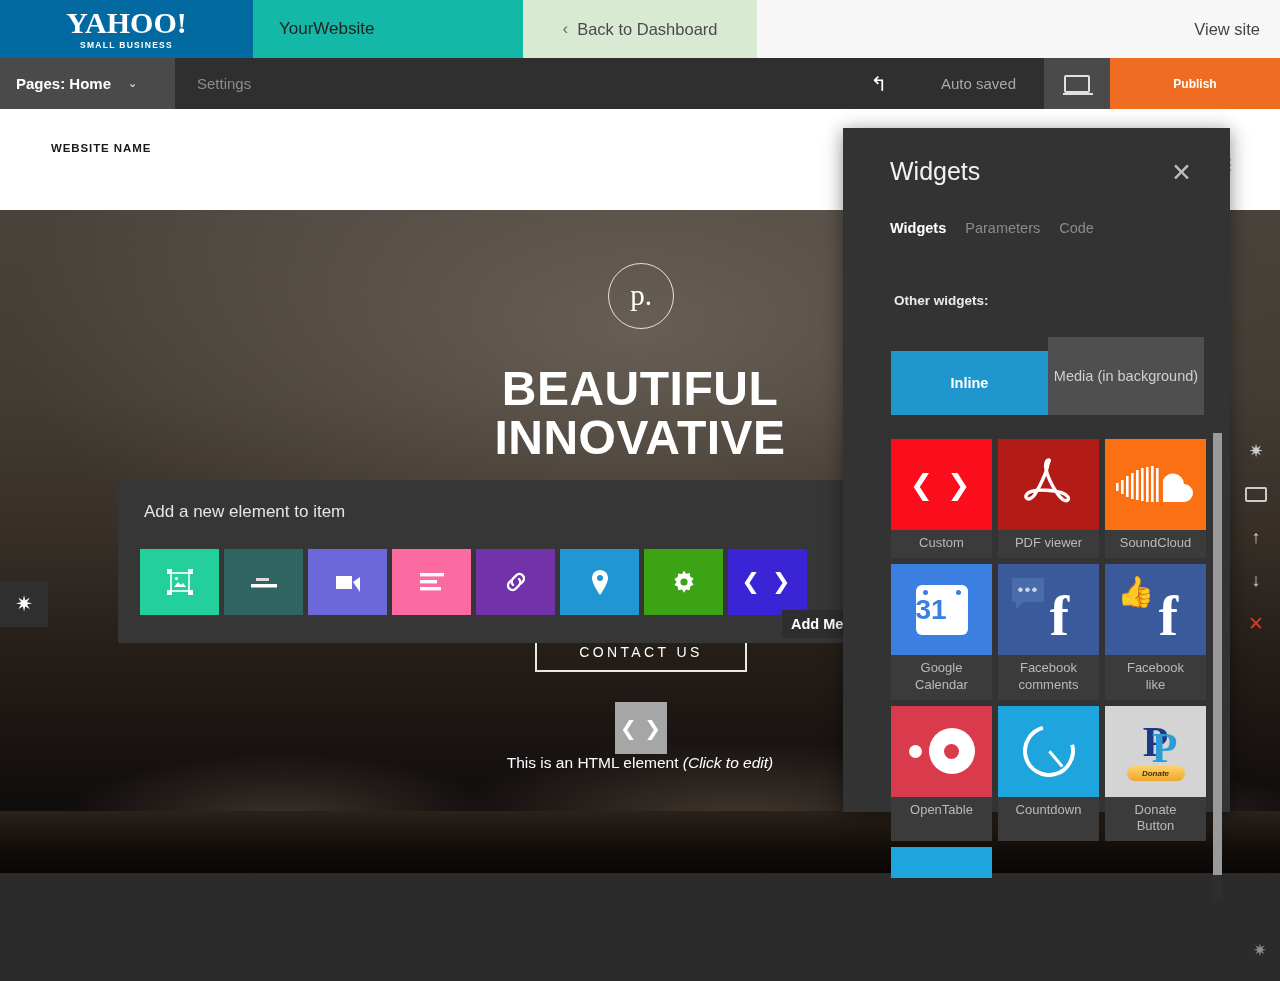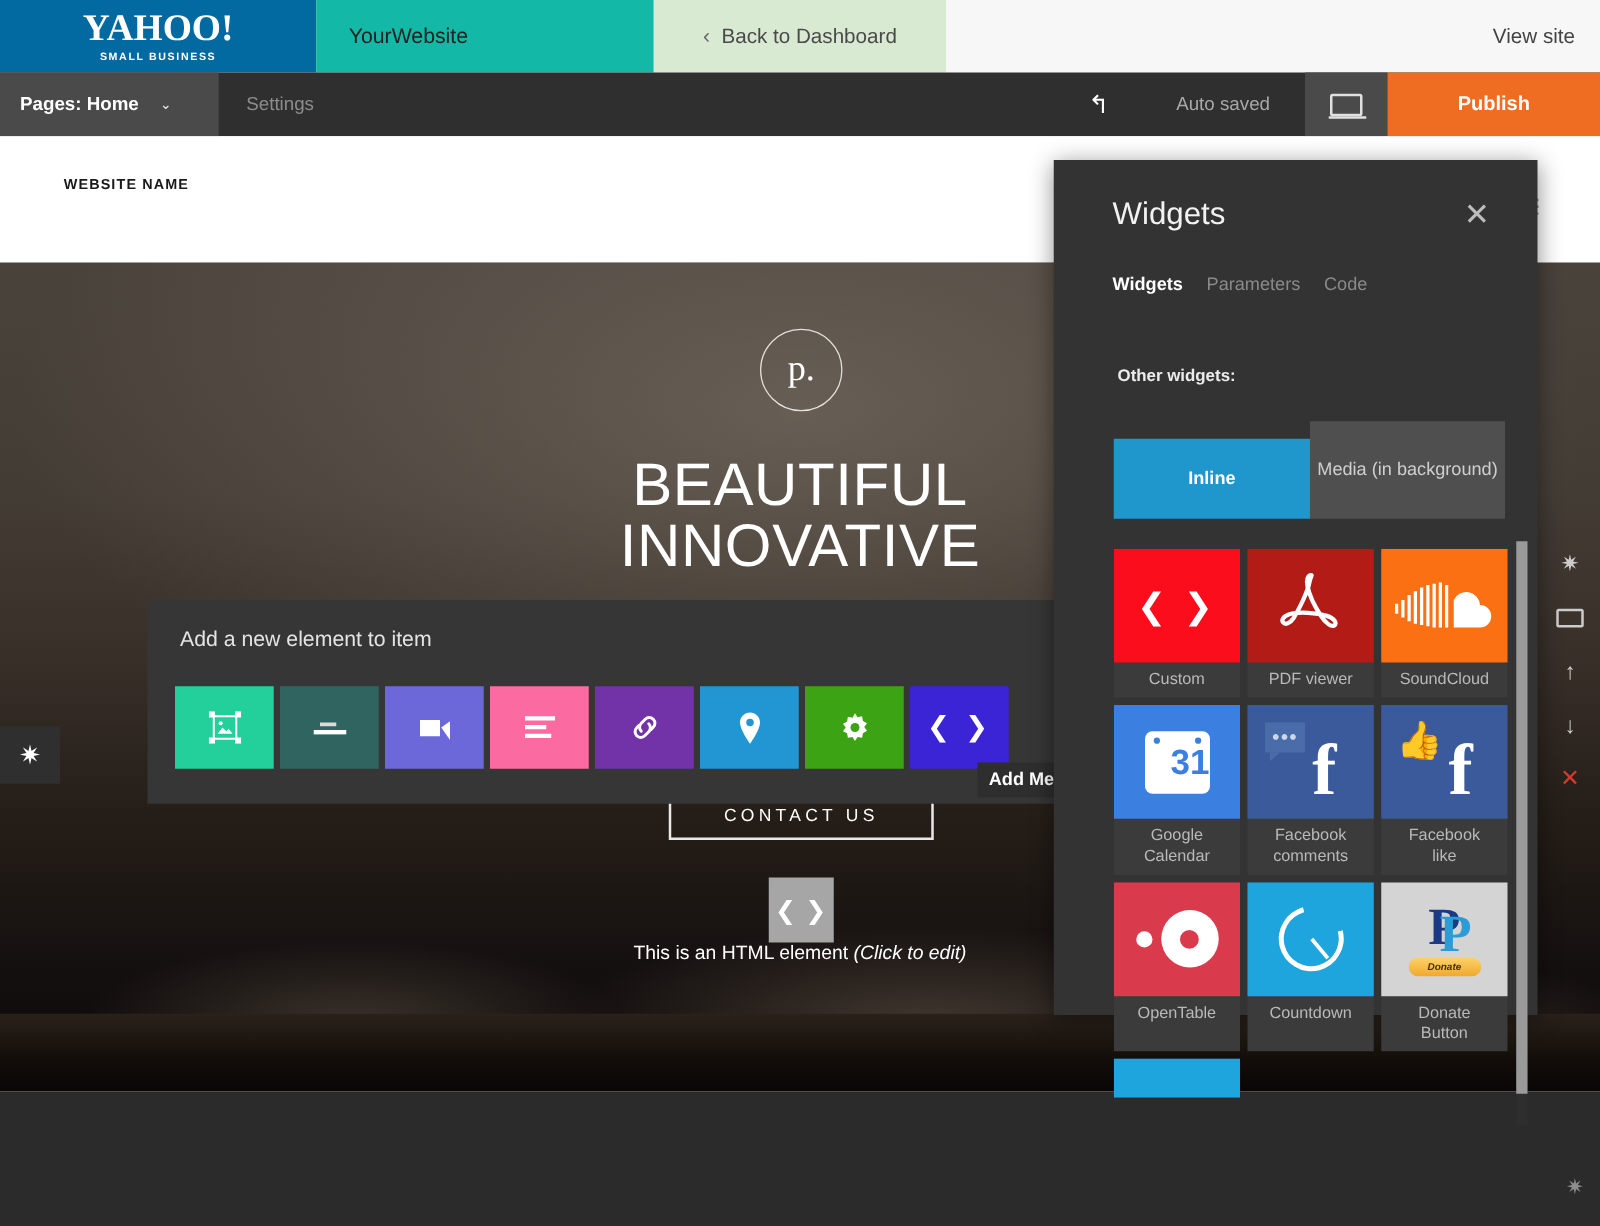--- a/index.html
+++ b/index.html
@@ -41,21 +41,21 @@
     color:#fff; font-size:20px; }
   .autosaved { display:flex; align-items:center; padding:12px 28px;
     color:#a8a8a8; font-size:15px; }
   .preview-btn { width:66px; background:#4a4a4a; display:flex; align-items:center;
     justify-content:center; }
   .monitor { width:26px; height:18px; border:2px solid #e0e0e0; border-radius:2px;
     position:relative; }
   .monitor:after { content:""; position:absolute; left:-3px; bottom:-4px; width:30px;
     height:2px; background:#e0e0e0; }
   .publish-btn { width:170px; background:#ef6d22; display:flex; align-items:center;
-    justify-content:center; color:#fff; font-size:16px; font-weight:bold; }
+    justify-content:center; color:#fff; font-size:12px; font-weight:bold; }
 
   
   .site-header { position:absolute; left:0; top:109px; width:1280px; height:101px;
     background:#fff; }
   .website-name { position:absolute; left:51px; top:142px; font-size:11.5px;
     letter-spacing:0.9px; color:#1a1a1a; font-weight:bold; }
   .hdr-dots { position:absolute; right:40px; top:155px; color:#999; font-size:16px;
     letter-spacing:2px; }
 
   .hero { position:absolute; left:0; top:210px; width:1280px; height:663px;
@@ -72,21 +72,21 @@
   }
   .hero-ground { position:absolute; left:0; bottom:0; width:1280px; height:62px;
     background:linear-gradient(to bottom, #2a211a, #120d09 60%, #0a0605); }
 
   .logo-circle { position:absolute; left:608px; top:263px; width:66px; height:66px;
     border:1.6px solid rgba(255,255,255,0.82); border-radius:50%;
     display:flex; align-items:center; justify-content:center; }
   .logo-circle span { color:#fff; font-size:29px; font-family:"Liberation Serif",serif;
     line-height:1; margin-top:-2px; }
   .hero-h1 { position:absolute; left:0; top:365px; width:1280px; text-align:center;
-    color:#fff; font-size:48px; font-weight:400; line-height:1.02;
+    color:#fff; font-size:48px; font-weight:700; line-height:1.02;
     letter-spacing:0.5px; }
   .contact-btn { position:absolute; left:535px; top:632px; width:212px; height:40px;
     border:2px solid rgba(255,255,255,0.9); display:flex; align-items:center;
     justify-content:center; color:#fff; font-size:14px; letter-spacing:3.4px; }
 
   .html-elem-icon { position:absolute; left:615px; top:702px; width:52px; height:52px;
     background:#a6a6a6; display:flex; align-items:center; justify-content:center;
     color:#fff; font-size:20px; font-weight:bold; letter-spacing:1px; }
   .html-elem-cap { position:absolute; left:0; top:754px; width:1280px;
     text-align:center; color:#fff; font-size:15.5px; }
@@ -178,21 +178,21 @@
   .th-open { background:#da3b4c; }
   .th-cd { background:#1fa5dd; }
   .th-pp { background:#d4d4d4; }
   .th-last { background:#1fa5dd; height:31px; }
 
   .code-glyph { color:#fff; font-size:28px; font-weight:bold; letter-spacing:3px; }
   .fb-f { color:#fff; font-size:58px; font-weight:bold;
     font-family:"Liberation Serif",serif; line-height:1; }
 
   .gcal-box { width:52px; height:50px; background:#fff; border-radius:6px;
-    position:relative; display:flex; align-items:center; justify-content:flex-end;
+    position:relative; display:flex; align-items:center; justify-content:flex-start;
     color:#3b7fe0; font-size:28px; font-weight:bold; }
   .gcal-box:before,.gcal-box:after { content:""; position:absolute; top:5px;
     width:5px; height:5px; border-radius:50%; background:#3b7fe0; }
   .gcal-box:before { left:7px; } .gcal-box:after { right:7px; }
 
   .fbc-bub { position:absolute; left:14px; top:14px; width:32px; height:24px;
     background:#4a6ca8; color:#cdd7e8; font-size:17px; display:flex;
     align-items:center; justify-content:center; letter-spacing:1px; }
   .fbc-bub:after { content:""; position:absolute; left:4px; bottom:-7px;
     border-left:8px solid #4a6ca8; border-bottom:7px solid transparent; }

